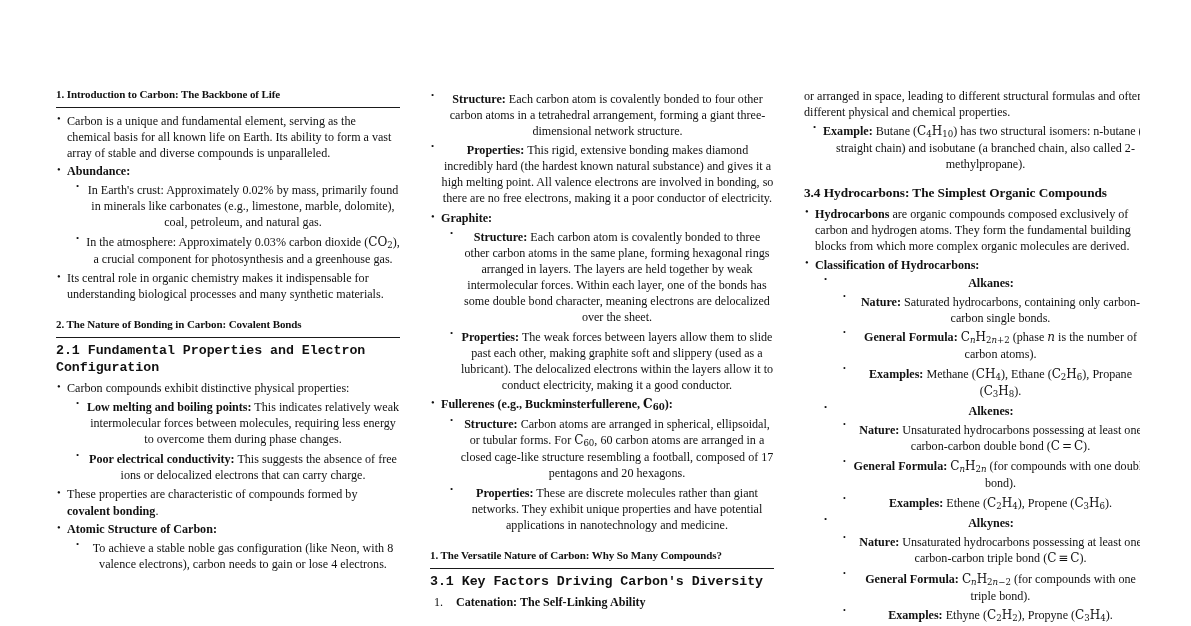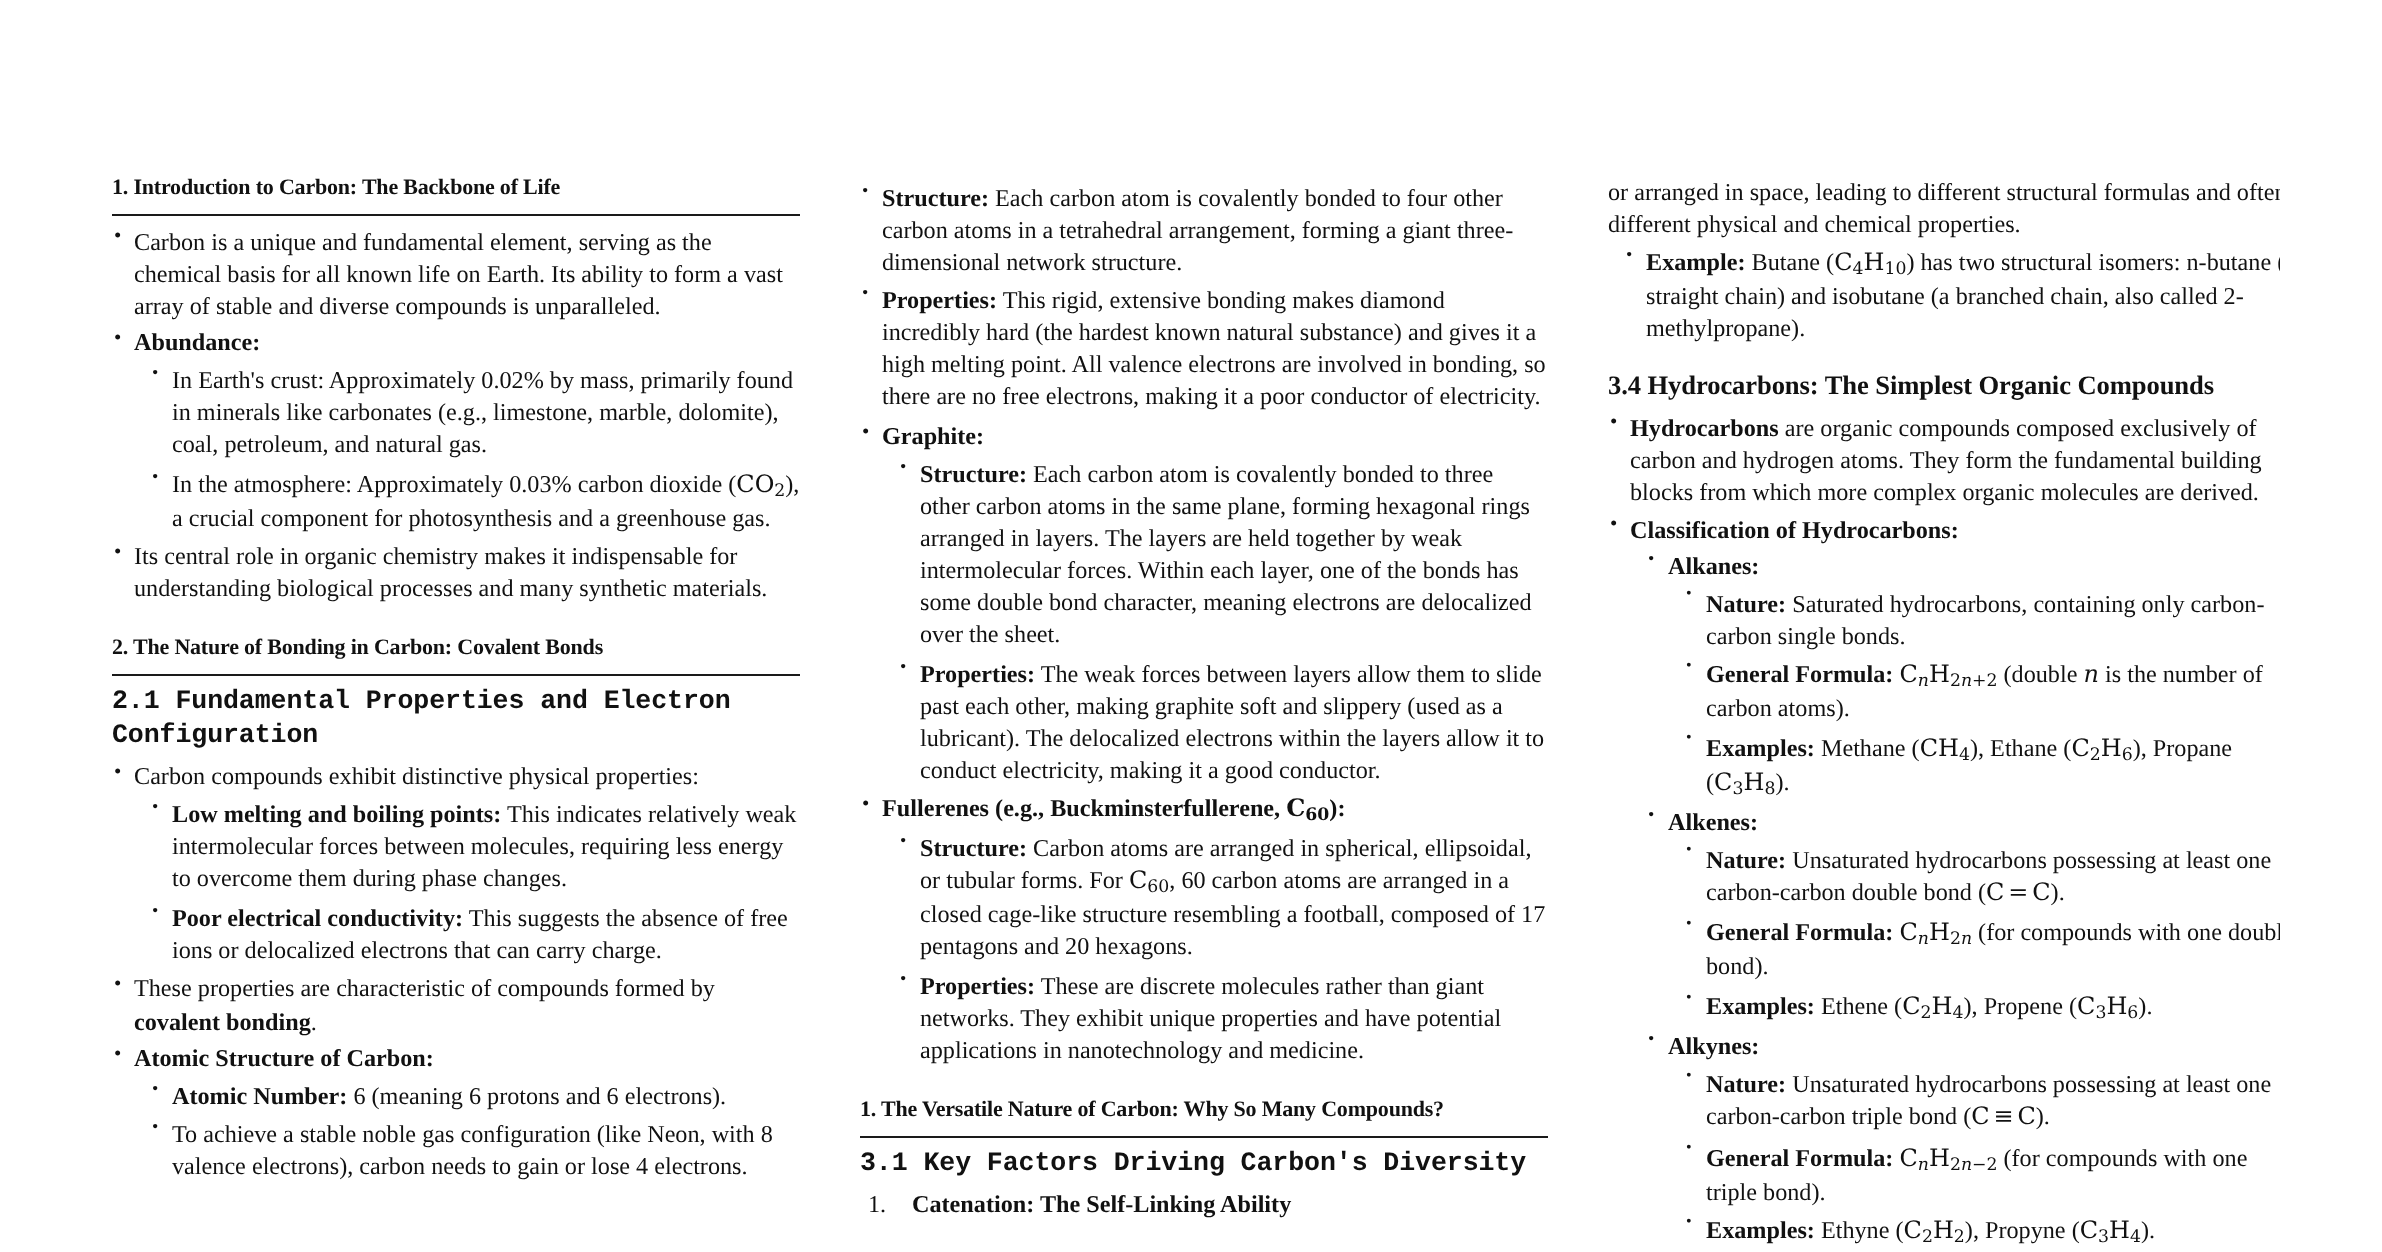--- a/index.html
+++ b/index.html
@@ -91,21 +91,21 @@
   
   ul.l3 { margin-top: 2.5px; }
   ul.l3 > li { padding-left: 11px; margin-bottom: 3.5px; }
   ul.l3 > li::before {
     content: "\2022";
     position: absolute;
     left: 1px;
     top: -1.5px;
     font-size: 8px;
   }
-  ul.l2 { margin-left: 8px; }
+  ul.l2 { margin-left: 8px; text-align: center; }
   ul.l3 { margin-left: 8px; }
 
   ol.num { counter-reset: olc; margin-left: 4px; }
   ol.num > li {
     padding-left: 22px;
     counter-increment: olc;
     margin-bottom: 2.5px;
   }
   ol.num > li::before {
     content: counter(olc) ".";
@@ -181,24 +181,20 @@
               </li>
             </ul>
           </li>
           <li>
             <span>These properties are characteristic of compounds formed by </span><b>covalent bonding</b><span>.</span>
           </li>
           <li>
             <b>Atomic Structure of Carbon:</b>
             <ul class="l2">
               <li>
-                <b>Atomic Number:</b>
-                <span>6 (meaning 6 protons and 6 electrons).</span>
-              </li>
-              <li>
                 <span>To achieve a stable noble gas configuration (like Neon, with 8 valence electrons), carbon needs to gain or lose 4 electrons.</span>
               </li>
             </ul>
           </li>
 
         </ul>
 
       </div>
     </div>
 
@@ -283,21 +279,21 @@
 
               <li>
                 <b>Alkanes:</b>
                 <ul class="l3">
                   <li>
                     <b>Nature:</b>
                     <span>Saturated hydrocarbons, containing only carbon-carbon single bonds.</span>
                   </li>
                   <li>
                     <b>General Formula:</b>
-                    <span class="math"><span class="up">C</span><sub class="it"><i>n</i></sub><span class="up">H</span><sub>2<i>n</i>+2</sub></span><span> (double </span><span class="math">n</span><span> is the number of carbon atoms).</span>
+                    <span class="math"><span class="up">C</span><sub class="it"><i>n</i></sub><span class="up">H</span><sub>2<i>n</i>+2</sub></span><span> (phase </span><span class="math">n</span><span> is the number of carbon atoms).</span>
                   </li>
                   <li>
                     <b>Examples:</b>
                     <span>Methane (</span><span class="math"><span class="up">C</span><span class="up">H</span><sub>4</sub></span><span>), Ethane (</span><span class="math"><span class="up">C</span><sub>2</sub><span class="up">H</span><sub>6</sub></span><span>), Propane (</span><span class="math"><span class="up">C</span><sub>3</sub><span class="up">H</span><sub>8</sub></span><span>).</span>
                   </li>
                 </ul>
               </li>
 
               <li>
                 <b>Alkenes:</b>

